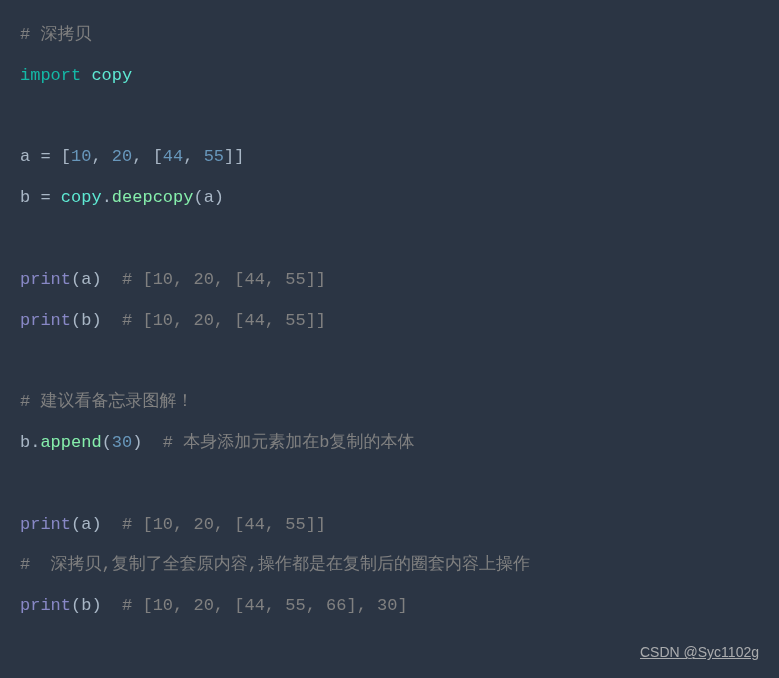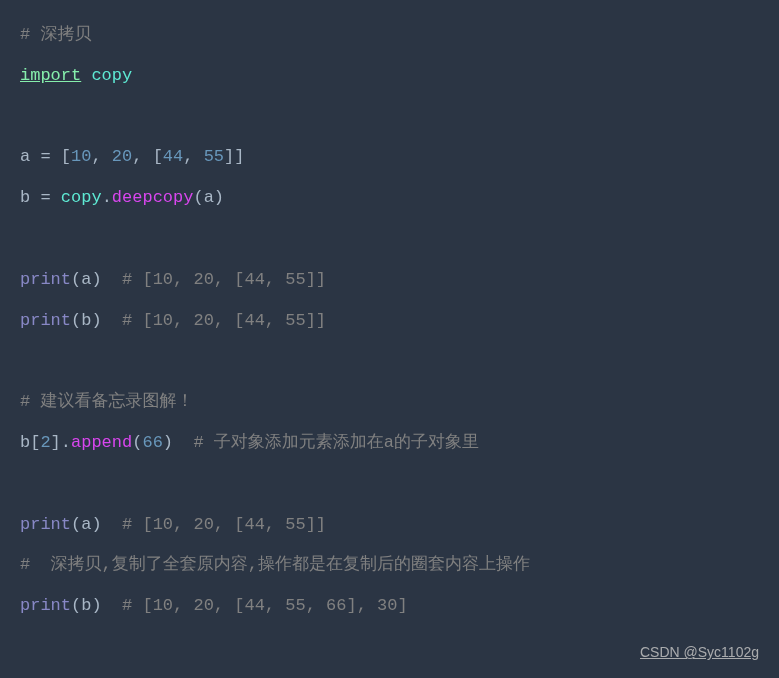--- a/index.html
+++ b/index.html
@@ -16,27 +16,27 @@
       width: 779px;
       height: 678px;
       color: #a9b7c6;
       position: relative;
     }
     .code-line {
       white-space: pre;
       display: block;
     }
     .comment { color: #808080; margin-top: 48px; }
-    .keyword { color: #86efac; text-decoration: underline; }
+    .keyword { color: #14b8a6; }
     .module { color: #5eead4; }
     .variable { color: #a9b7c6; }
     .operator { color: #a9b7c6; }
     .bracket { color: #a9b7c6; }
     .number { color: #6897bb; text-align: center; }
-    .function { color: #d946ef; margin-top: 14px; }
+    .function { color: #86efac; margin-top: 14px; }
     .builtin { color: #8888c6; text-align: center; }
     .dot { color: #a9b7c6; }
     .paren { color: #a9b7c6; }
     .watermark {
       position: absolute;
       bottom: 8px;
       right: 20px;
       color: #c0c0c0;
       font-size: 14px;
       opacity: 0.85;
@@ -51,20 +51,20 @@
 <div class="code-line"><span class="comment"># 深拷贝</span></div>
 <div class="code-line"><span class="keyword">import</span><span class="module"> copy</span></div>
 <div class="code-line"> </div>
 <div class="code-line"><span class="variable">a </span><span class="operator">= </span><span class="bracket">[</span><span class="number">10</span><span class="operator">, </span><span class="number">20</span><span class="operator">, </span><span class="bracket">[</span><span class="number">44</span><span class="operator">, </span><span class="number">55</span><span class="bracket">]]</span></div>
 <div class="code-line"><span class="variable">b </span><span class="operator">= </span><span class="module">copy</span><span class="dot">.</span><span class="function">deepcopy</span><span class="paren">(</span><span class="variable">a</span><span class="paren">)</span></div>
 <div class="code-line"> </div>
 <div class="code-line"><span class="builtin">print</span><span class="paren">(</span><span class="variable">a</span><span class="paren">)</span><span class="comment">  # [10, 20, [44, 55]]</span></div>
 <div class="code-line"><span class="builtin">print</span><span class="paren">(</span><span class="variable">b</span><span class="paren">)</span><span class="comment">  # [10, 20, [44, 55]]</span></div>
 <div class="code-line"> </div>
 <div class="code-line"><span class="comment"># 建议看备忘录图解！</span></div>
-<div class="code-line"><span class="variable">b</span><span class="bracket">[</span><span class="number">2</span><span class="bracket">]</span><span class="dot">.</span><span class="function">append</span><span class="paren">(</span><span class="number">66</span><span class="paren">)</span><span class="comment">  # 子对象添加元素添加在a的子对象里</span></div>
+<div class="code-line"><span class="variable">b</span><span class="dot">.</span><span class="function">append</span><span class="paren">(</span><span class="number">30</span><span class="paren">)</span><span class="comment">  # 本身添加元素加在b复制的本体</span></div>
 <div class="code-line"> </div>
 <div class="code-line"><span class="builtin">print</span><span class="paren">(</span><span class="variable">a</span><span class="paren">)</span><span class="comment">  # [10, 20, [44, 55]]</span></div>
 <div class="code-line"><span class="comment">#  深拷贝,复制了全套原内容,操作都是在复制后的圈套内容上操作</span></div>
 <div class="code-line"><span class="builtin">print</span><span class="paren">(</span><span class="variable">b</span><span class="paren">)</span><span class="comment">  # [10, 20, [44, 55, 66], 30]</span></div>
 </div>
 
 <div class="watermark">CSDN @Syc1102g</div>
 
 </body></html>

